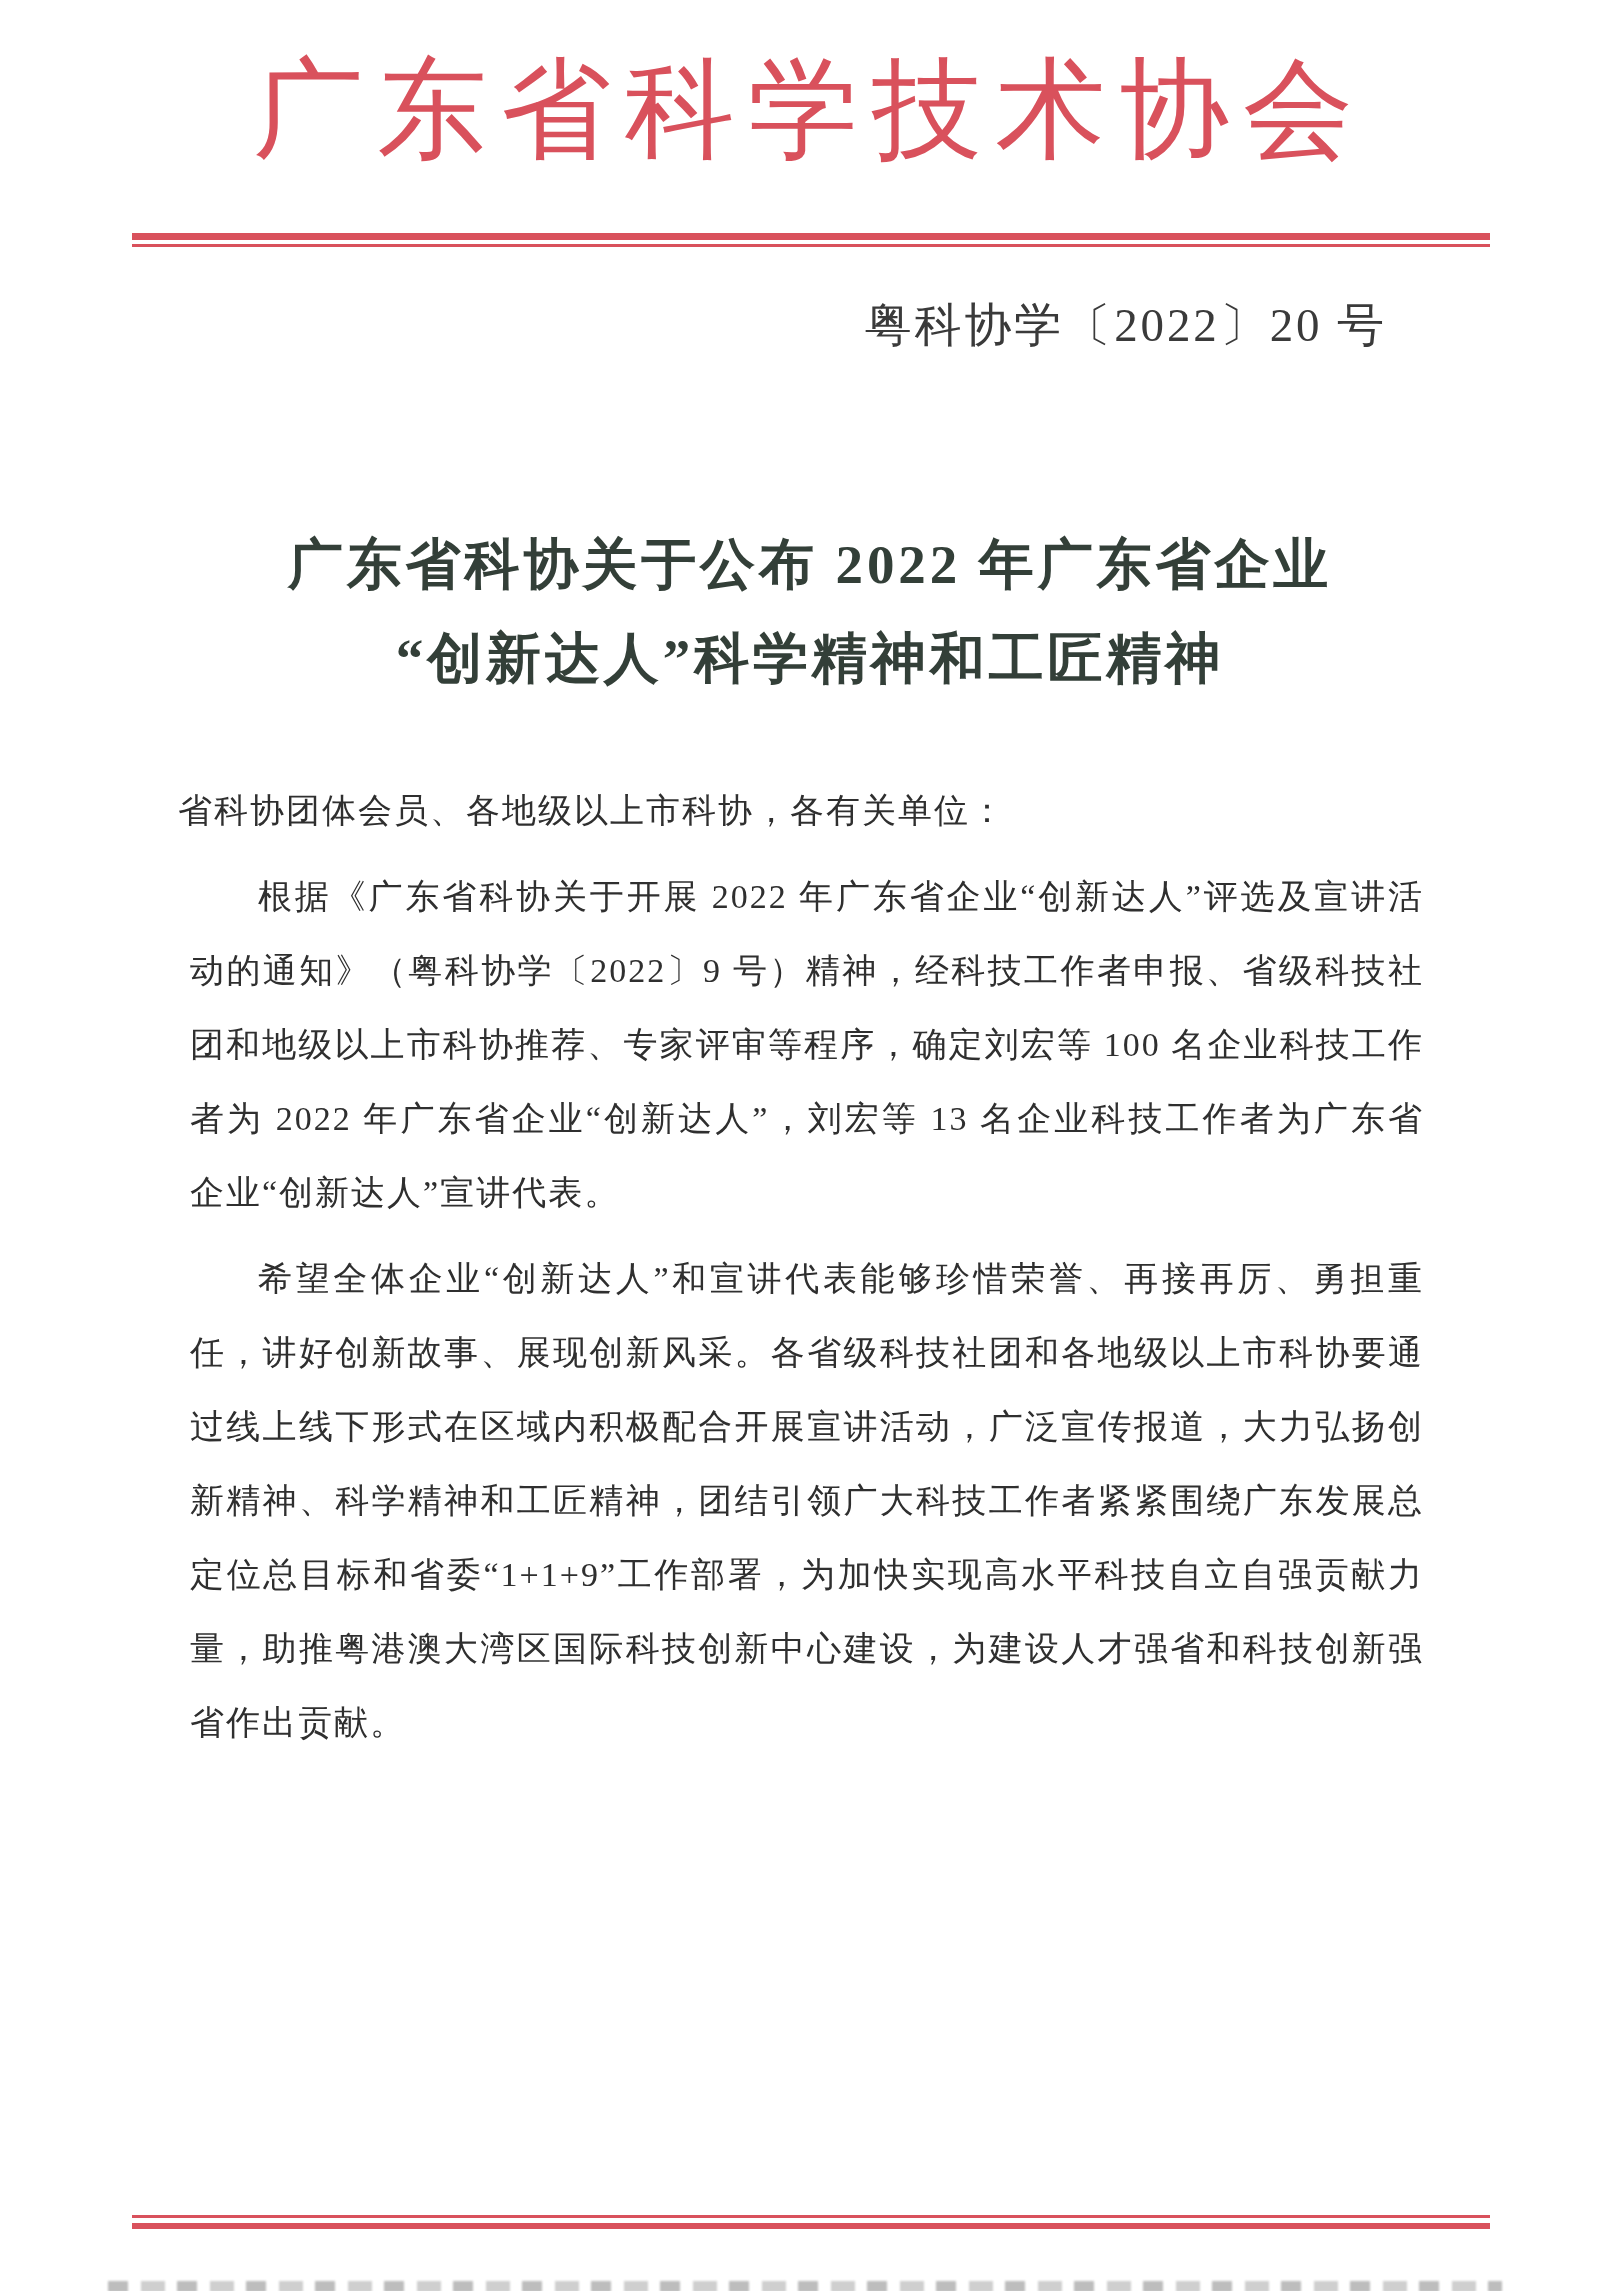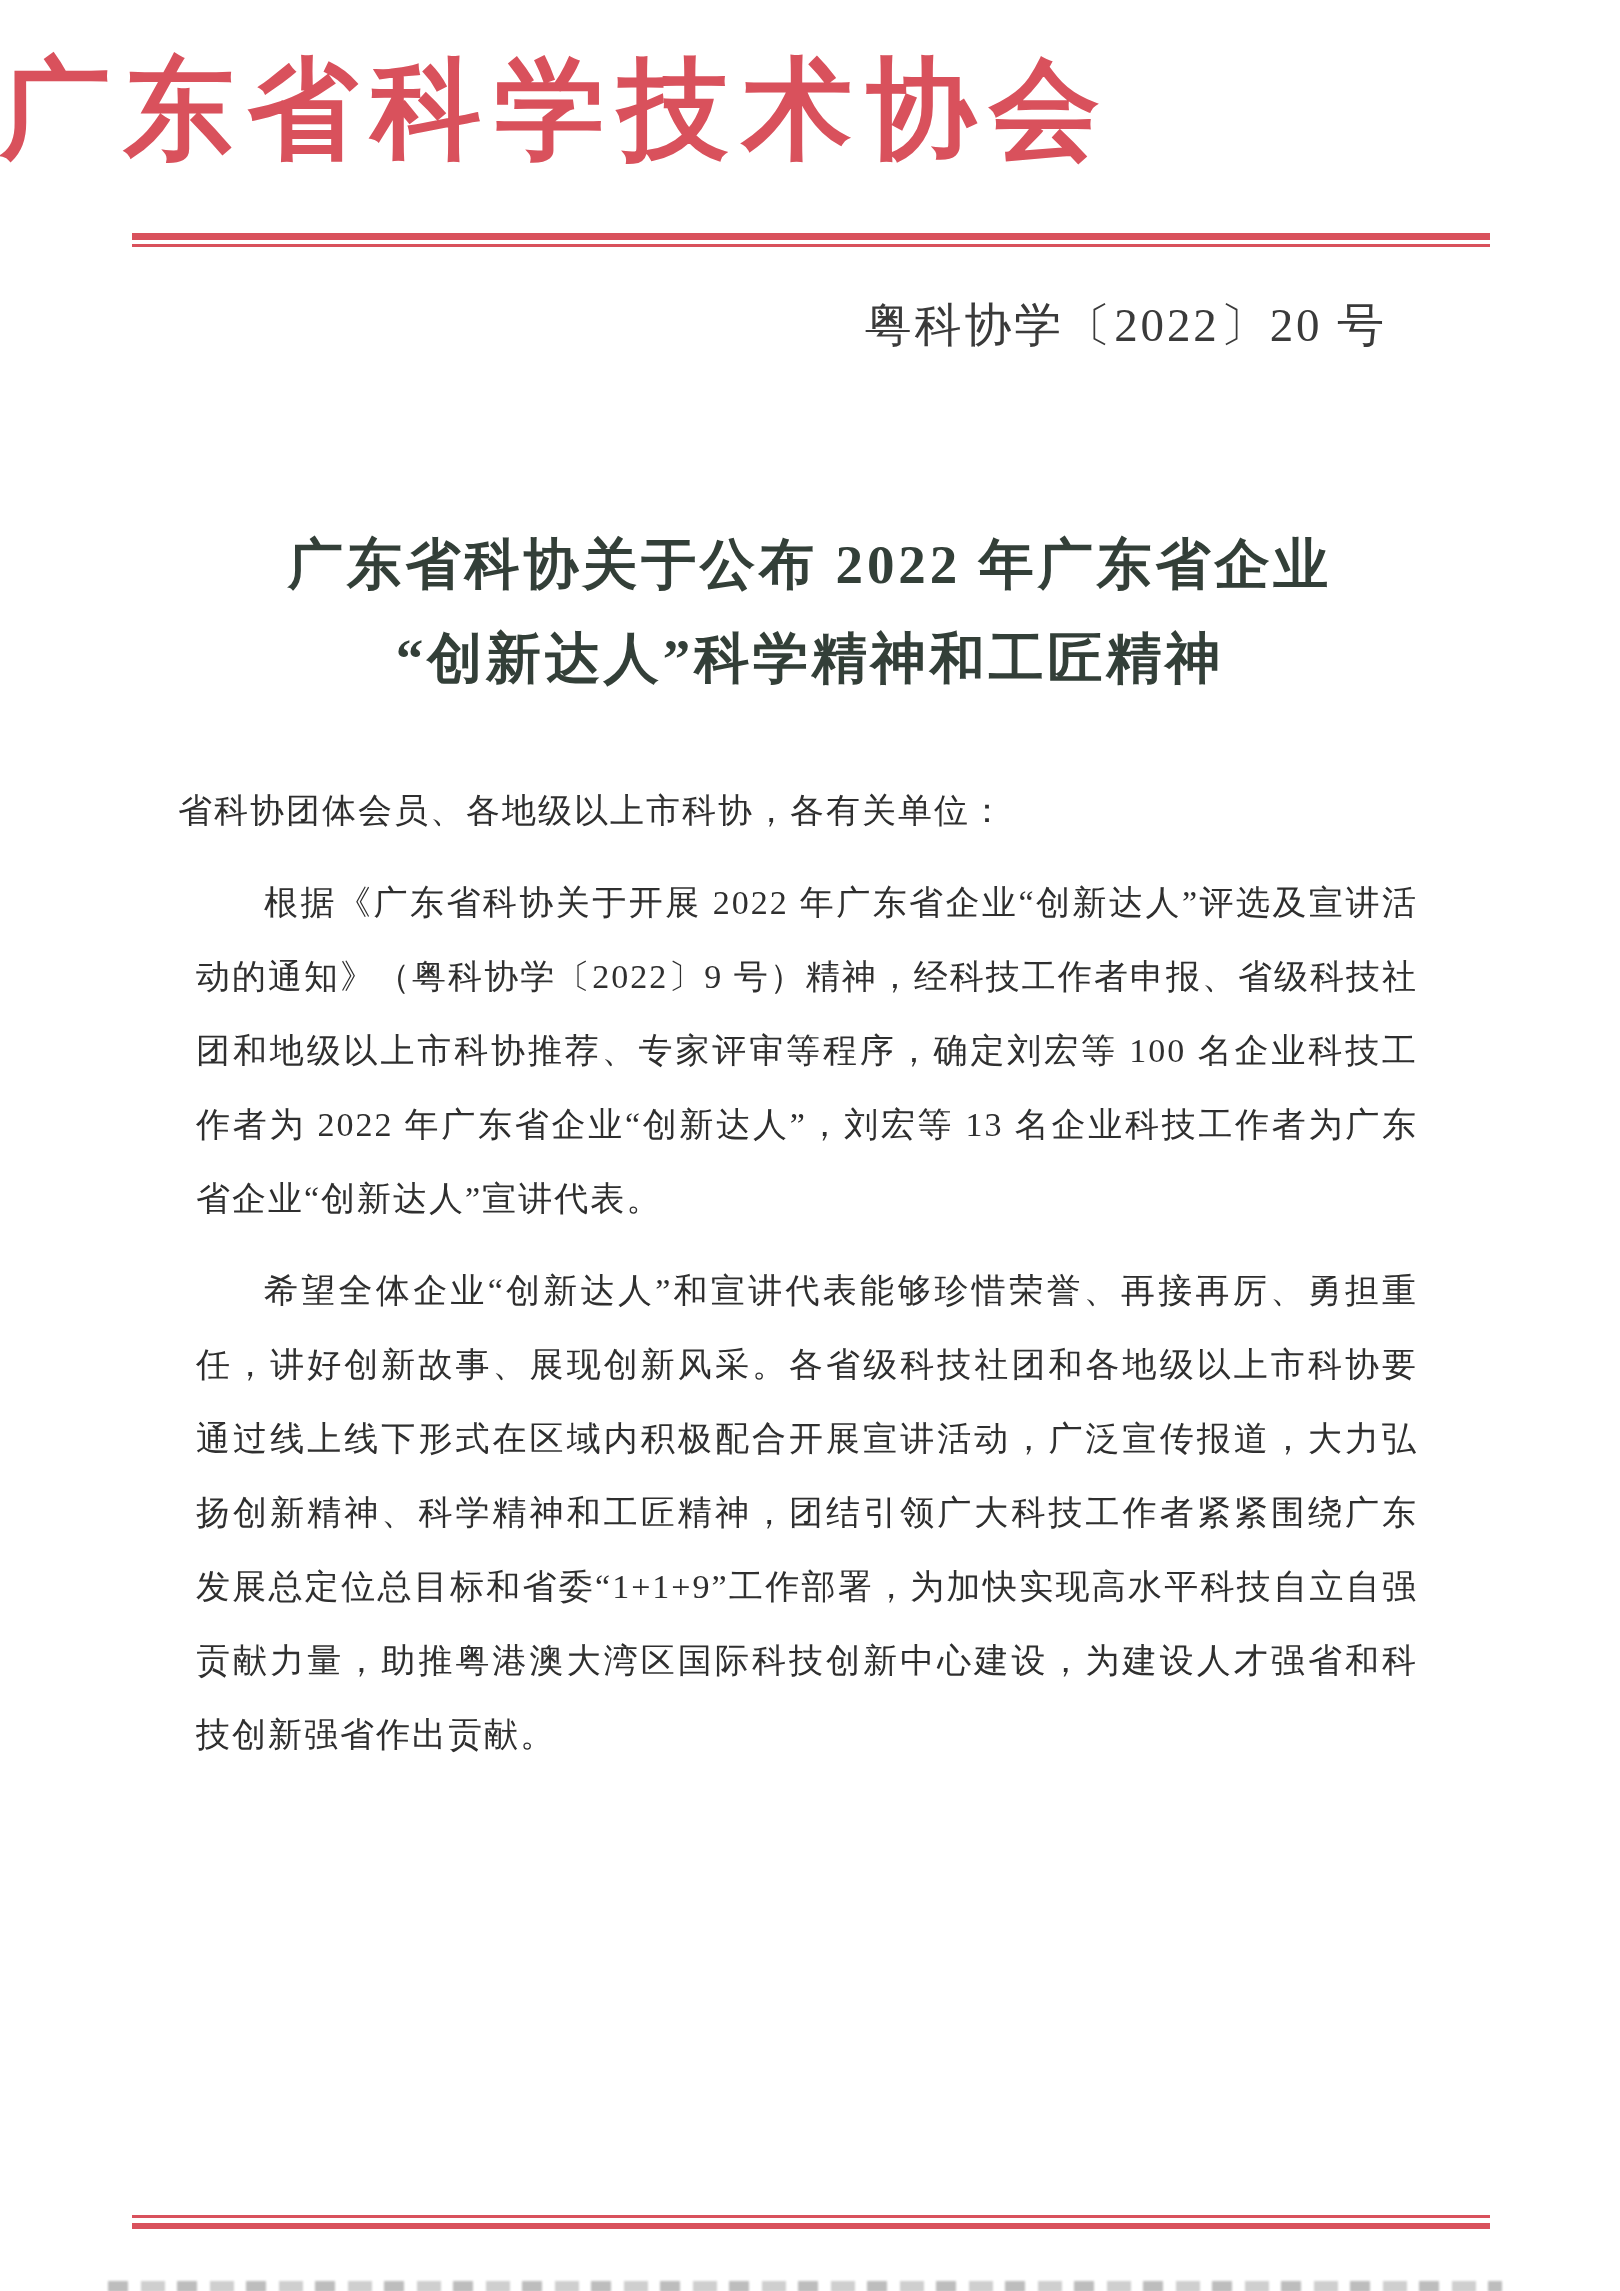--- a/index.html
+++ b/index.html
@@ -15,22 +15,23 @@
     overflow: hidden;
     font-family: "Liberation Serif", "DejaVu Serif", serif;
   }
 
   
   .org-title {
     position: absolute;
     top: 47px;
     left: 0;
     width: 100%;
+    text-align: center;
     font-size: 110px;
-    font-weight: bold;
+    font-weight: normal;
     color: #d9515c;
     letter-spacing: 13.7px;
     white-space: nowrap;
     line-height: 1.15;
   }
   .header-rule {
     position: absolute;
     top: 233px;
     left: 132px;
     right: 130px;
@@ -83,21 +84,21 @@
     line-height: 74px;
     color: #2f2f2f;
     letter-spacing: 2px;
     text-align: justify;
   }
   .salutation {
     text-indent: 0;
   }
   .para {
     text-indent: 2em;
-    margin: 18px;
+    margin: 12px;
   }
 
   
   .footer-rule {
     position: absolute;
     top: 2215px;
     left: 132px;
     right: 130px;
   }
   .footer-rule .thin {

